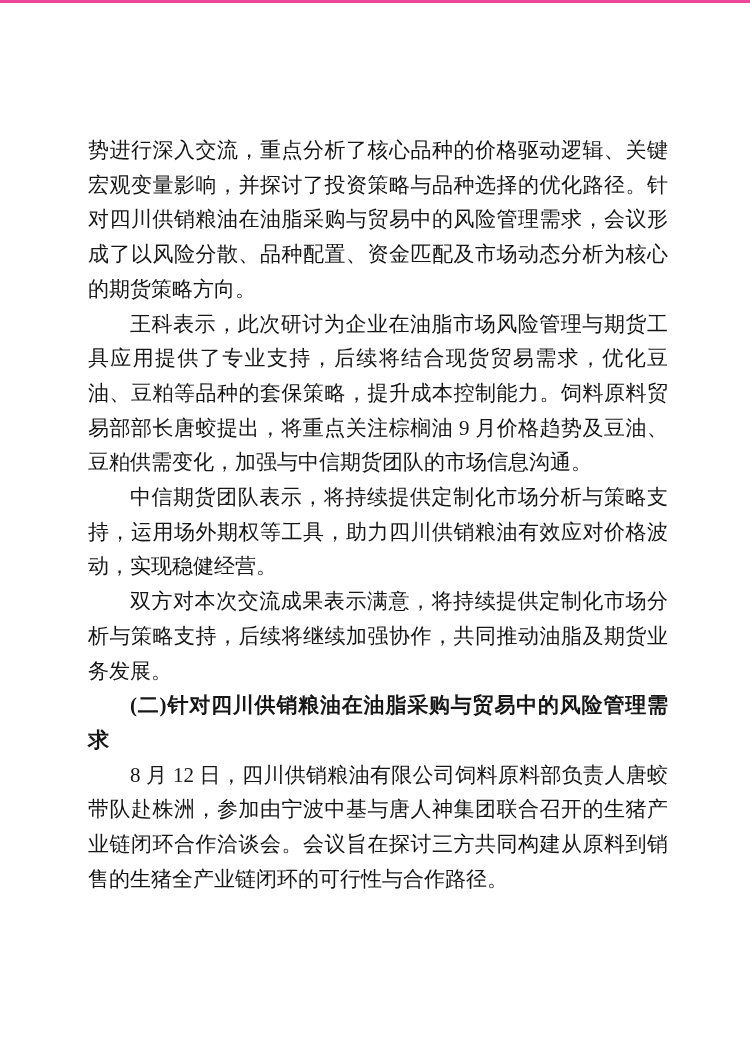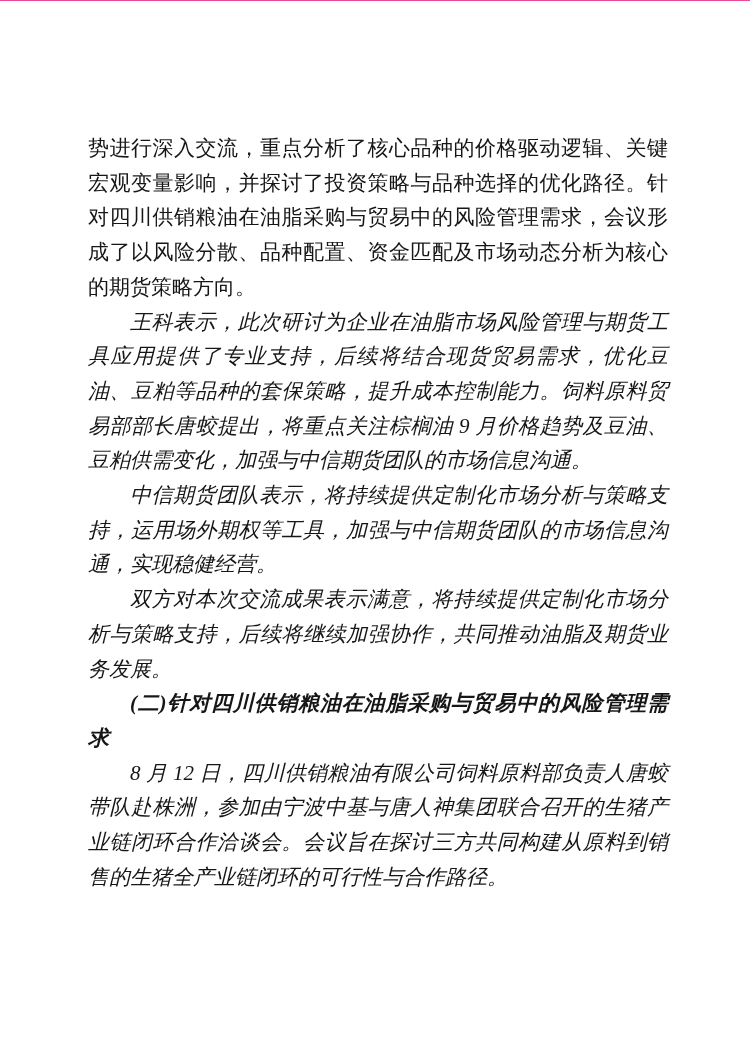--- a/index.html
+++ b/index.html
@@ -10,52 +10,51 @@
   body {
     width: 750px;
     height: 1060px;
     font-family: "Liberation Serif", "DejaVu Serif", serif;
   }
   .page {
     position: relative;
     width: 750px;
     height: 1060px;
     background: #ffffff;
-    border-top: 1px solid #ec4899;
+    border-top: 3px solid #ec4899;
     overflow: hidden;
     box-sizing: border-box;
   }
   .content {
     position: absolute;
     left: 88px;
     top: 130px;
     width: 580px;
     color: #161616;
     font-size: 21px;
     line-height: 34.7px;
     text-align: justify;
     text-justify: inter-character;
   }
   .para {
     margin: 0;
     padding: 0;
   }
   .para.indent {
     text-indent: 2em;
-    font-style: italic;
   }
   .para.heading {
     font-weight: bold;
   }
 </style>
 </head>
 <body>
 
 <div class="page">
   <div class="content">
       <p class="para">势进行深入交流，重点分析了核心品种的价格驱动逻辑、关键宏观变量影响，并探讨了投资策略与品种选择的优化路径。针对四川供销粮油在油脂采购与贸易中的风险管理需求，会议形成了以风险分散、品种配置、资金匹配及市场动态分析为核心的期货策略方向。</p>
       <p class="para indent">王科表示，此次研讨为企业在油脂市场风险管理与期货工具应用提供了专业支持，后续将结合现货贸易需求，优化豆油、豆粕等品种的套保策略，提升成本控制能力。饲料原料贸易部部长唐蛟提出，将重点关注棕榈油 9 月价格趋势及豆油、豆粕供需变化，加强与中信期货团队的市场信息沟通。</p>
-      <p class="para indent">中信期货团队表示，将持续提供定制化市场分析与策略支持，运用场外期权等工具，加强与中信期货团队的市场信息沟通，实现稳健经营。</p>
+      <p class="para indent">中信期货团队表示，将持续提供定制化市场分析与策略支持，运用场外期权等工具，助力四川供销粮油有效应对价格波动，实现稳健经营。</p>
       <p class="para indent">双方对本次交流成果表示满意，将持续提供定制化市场分析与策略支持，后续将继续加强协作，共同推动油脂及期货业务发展。</p>
       <p class="para heading indent">(二)针对四川供销粮油在油脂采购与贸易中的风险管理需求</p>
       <p class="para indent">8 月 12 日，四川供销粮油有限公司饲料原料部负责人唐蛟带队赴株洲，参加由宁波中基与唐人神集团联合召开的生猪产业链闭环合作洽谈会。会议旨在探讨三方共同构建从原料到销售的生猪全产业链闭环的可行性与合作路径。</p>
     </div>
 </div>
 
 </body></html>

